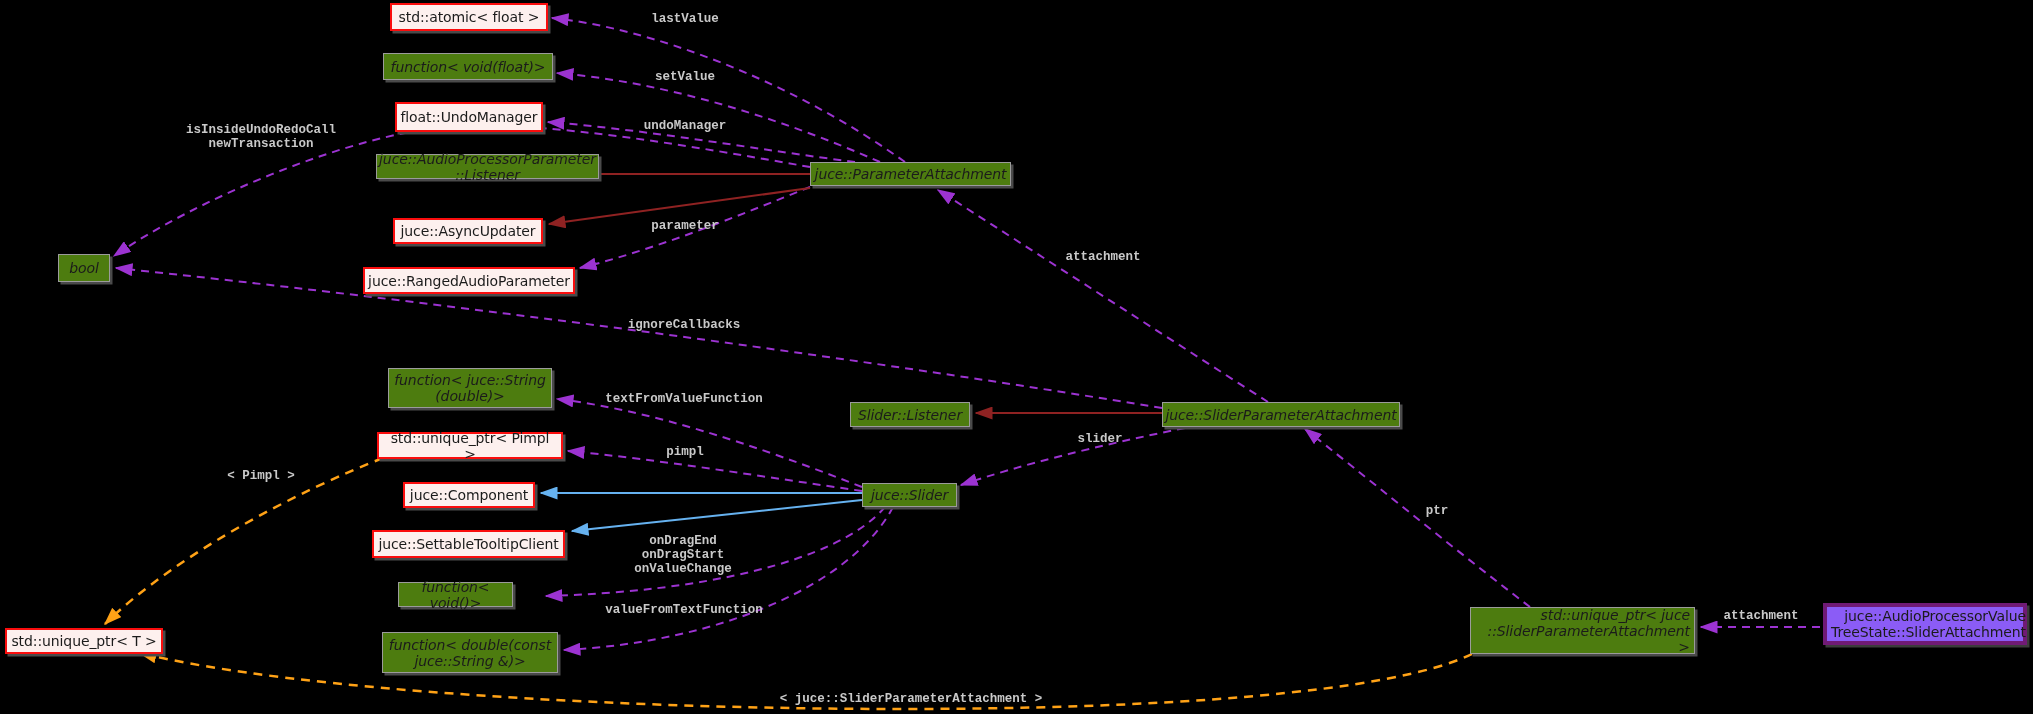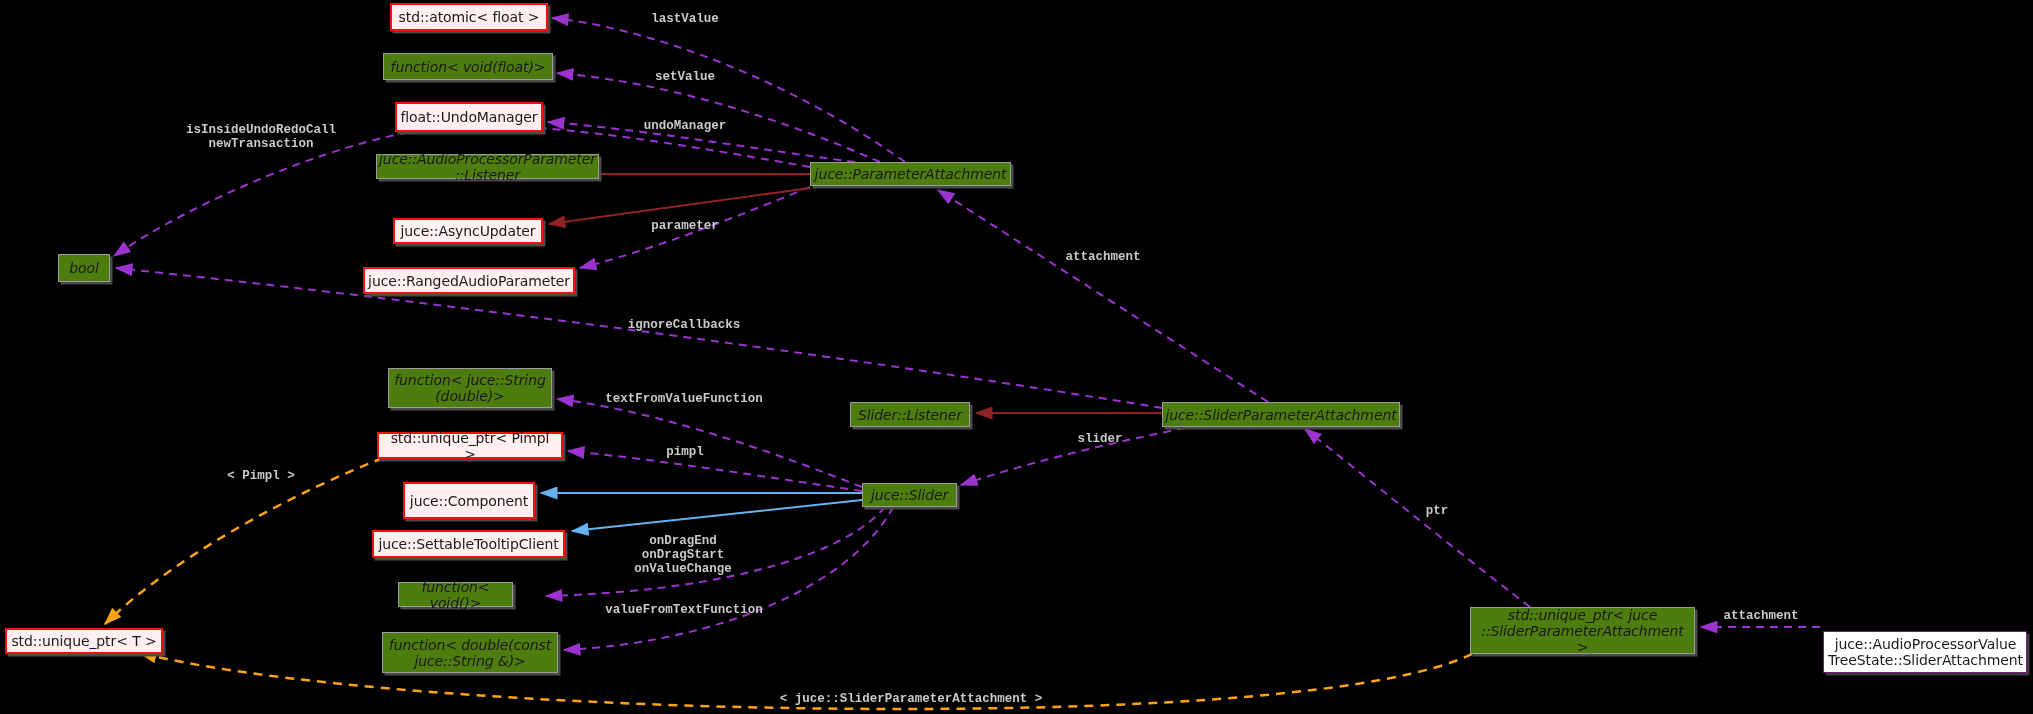--- a/index.html
+++ b/index.html
@@ -4,22 +4,22 @@
 <style>
   html,body{margin:0;padding:0;background:#000;}
   #canvas{position:relative;width:2033px;height:714px;background:#000;overflow:hidden;
           font-family:"DejaVu Sans",sans-serif;}
   svg.edges{position:absolute;left:0;top:0;}
   .node{position:absolute;box-sizing:border-box;display:flex;align-items:center;justify-content:center;
         text-align:center;font-size:14px;line-height:16px;color:#1b1b1b;letter-spacing:-0.1px;
         padding:1px 4px;z-index:2;}
   .node--white{background:#4d7c0f;border:1.5px solid #9b9b9b;box-shadow:2.5px 2.5px 0 #4a4a4a;font-style:italic;}
   .node--red{background:#fdf0ee;border:2px solid #fa0d0d;box-shadow:2.5px 2.5px 0 #4a4a4a;}
-  .node--gray{background:#ffffff;border:1px solid #701a75;box-shadow:2.5px 2.5px 0 #3c3c3c;margin-top:28px;}
-  .node--left{justify-content:flex-start;text-align:center;}
+  .node--gray{background:#8b5cf6;border:4px solid #701a75;box-shadow:2.5px 2.5px 0 #3c3c3c;}
+  .node--left{justify-content:flex-start;text-align:right;}
   .node-label{white-space:pre-line;}
   .edge-label{position:absolute;transform:translate(-50%,-50%);font-weight:bold;font-size:12.5px;
               line-height:14px;color:#c9c9c9;white-space:pre-line;text-align:center;z-index:3;font-family:Liberation Mono, monospace;}
 </style>
 </head>
 <body>
 
 <div id="canvas">
 
   <svg class="edges" width="2033" height="714" viewBox="0 0 2033 714">
@@ -97,21 +97,21 @@
   <div class="node node--white" style="left:810px;top:162px;width:201px;height:24px">
       <span class="node-label">juce::ParameterAttachment</span>
     </div>
   <div class="node node--white" style="left:388px;top:368px;width:164px;height:40px">
       <span class="node-label">function&lt; juce::String
 (double)&gt;</span>
     </div>
   <div class="node node--red" style="left:377px;top:432px;width:186px;height:27px">
       <span class="node-label">std::unique_ptr&lt; Pimpl &gt;</span>
     </div>
-  <div class="node node--red" style="left:403px;top:482px;width:132px;height:37px">
+  <div class="node node--red" style="left:403px;top:482px;width:132px;height:26px">
       <span class="node-label">juce::Component</span>
     </div>
   <div class="node node--red" style="left:372px;top:530px;width:193px;height:28px">
       <span class="node-label">juce::SettableTooltipClient</span>
     </div>
   <div class="node node--white" style="left:398px;top:582px;width:115px;height:25px">
       <span class="node-label">function&lt; void()&gt;</span>
     </div>
   <div class="node node--white" style="left:382px;top:632px;width:176px;height:41px">
       <span class="node-label">function&lt; double(const

